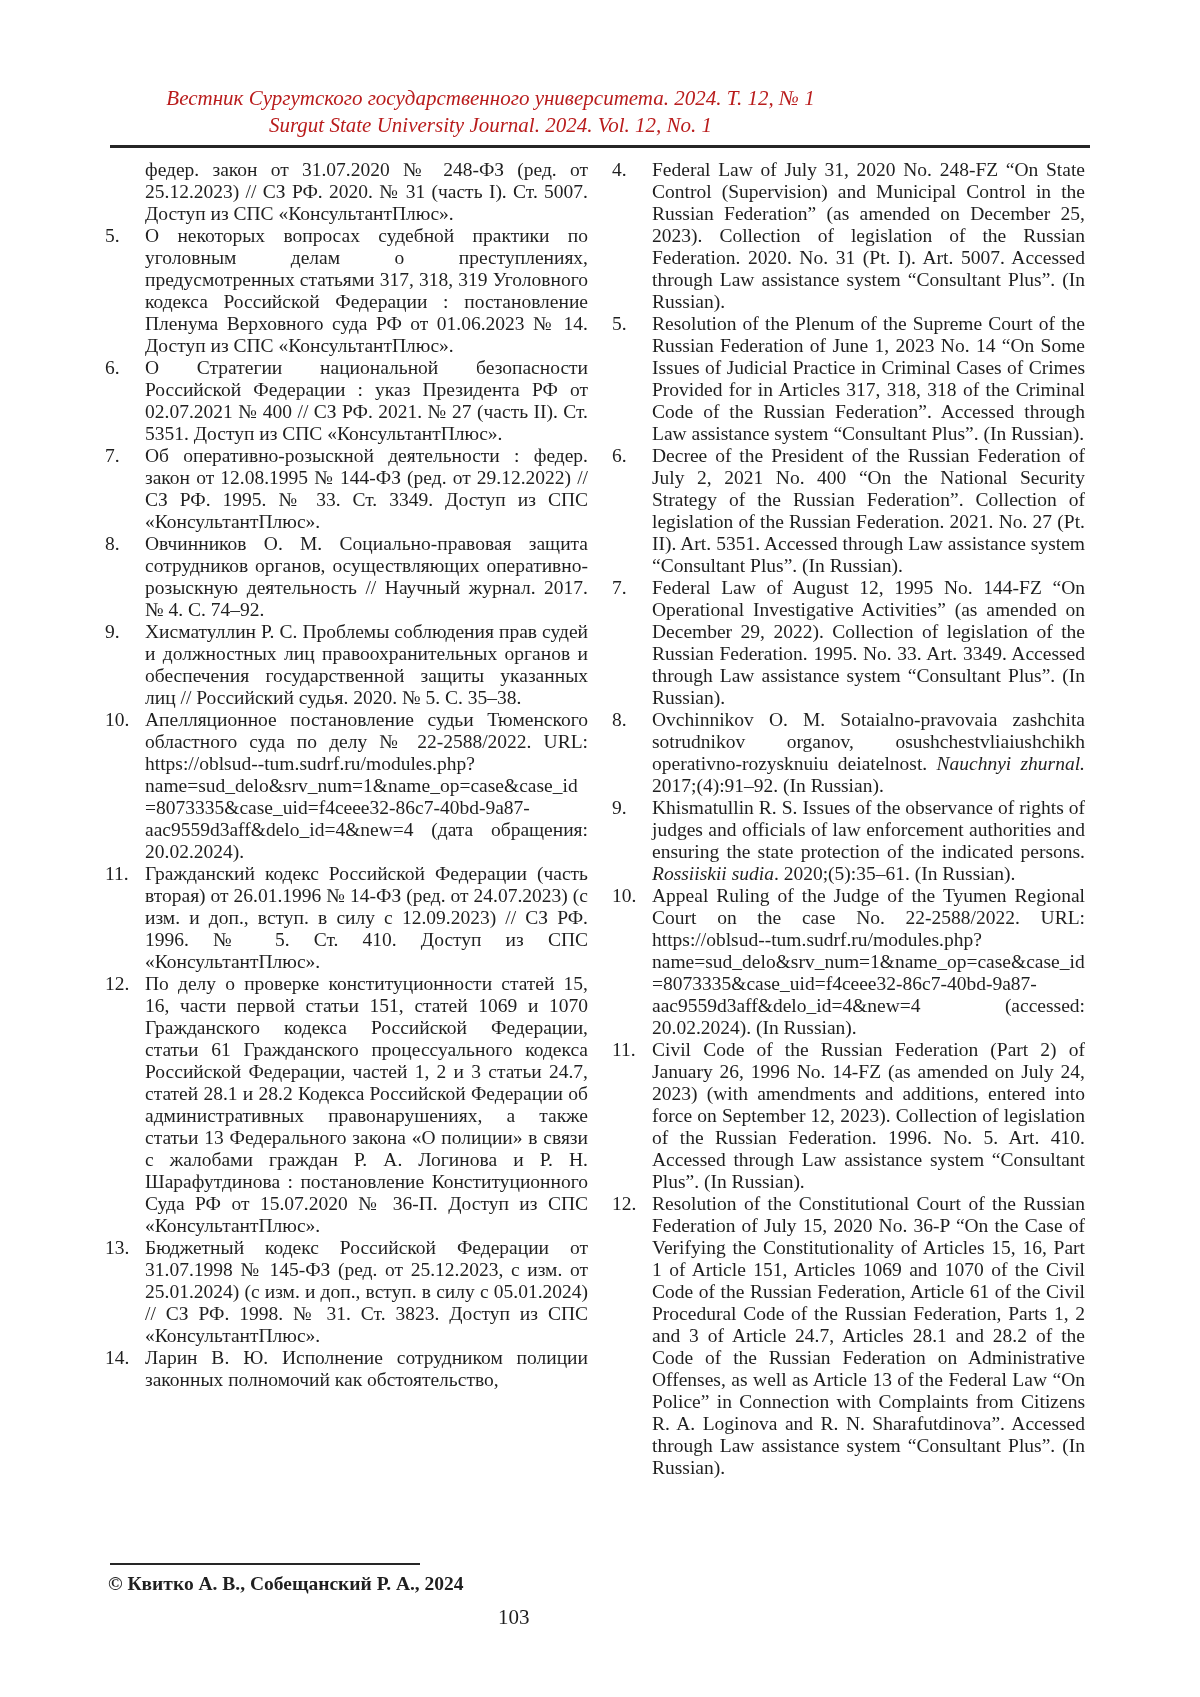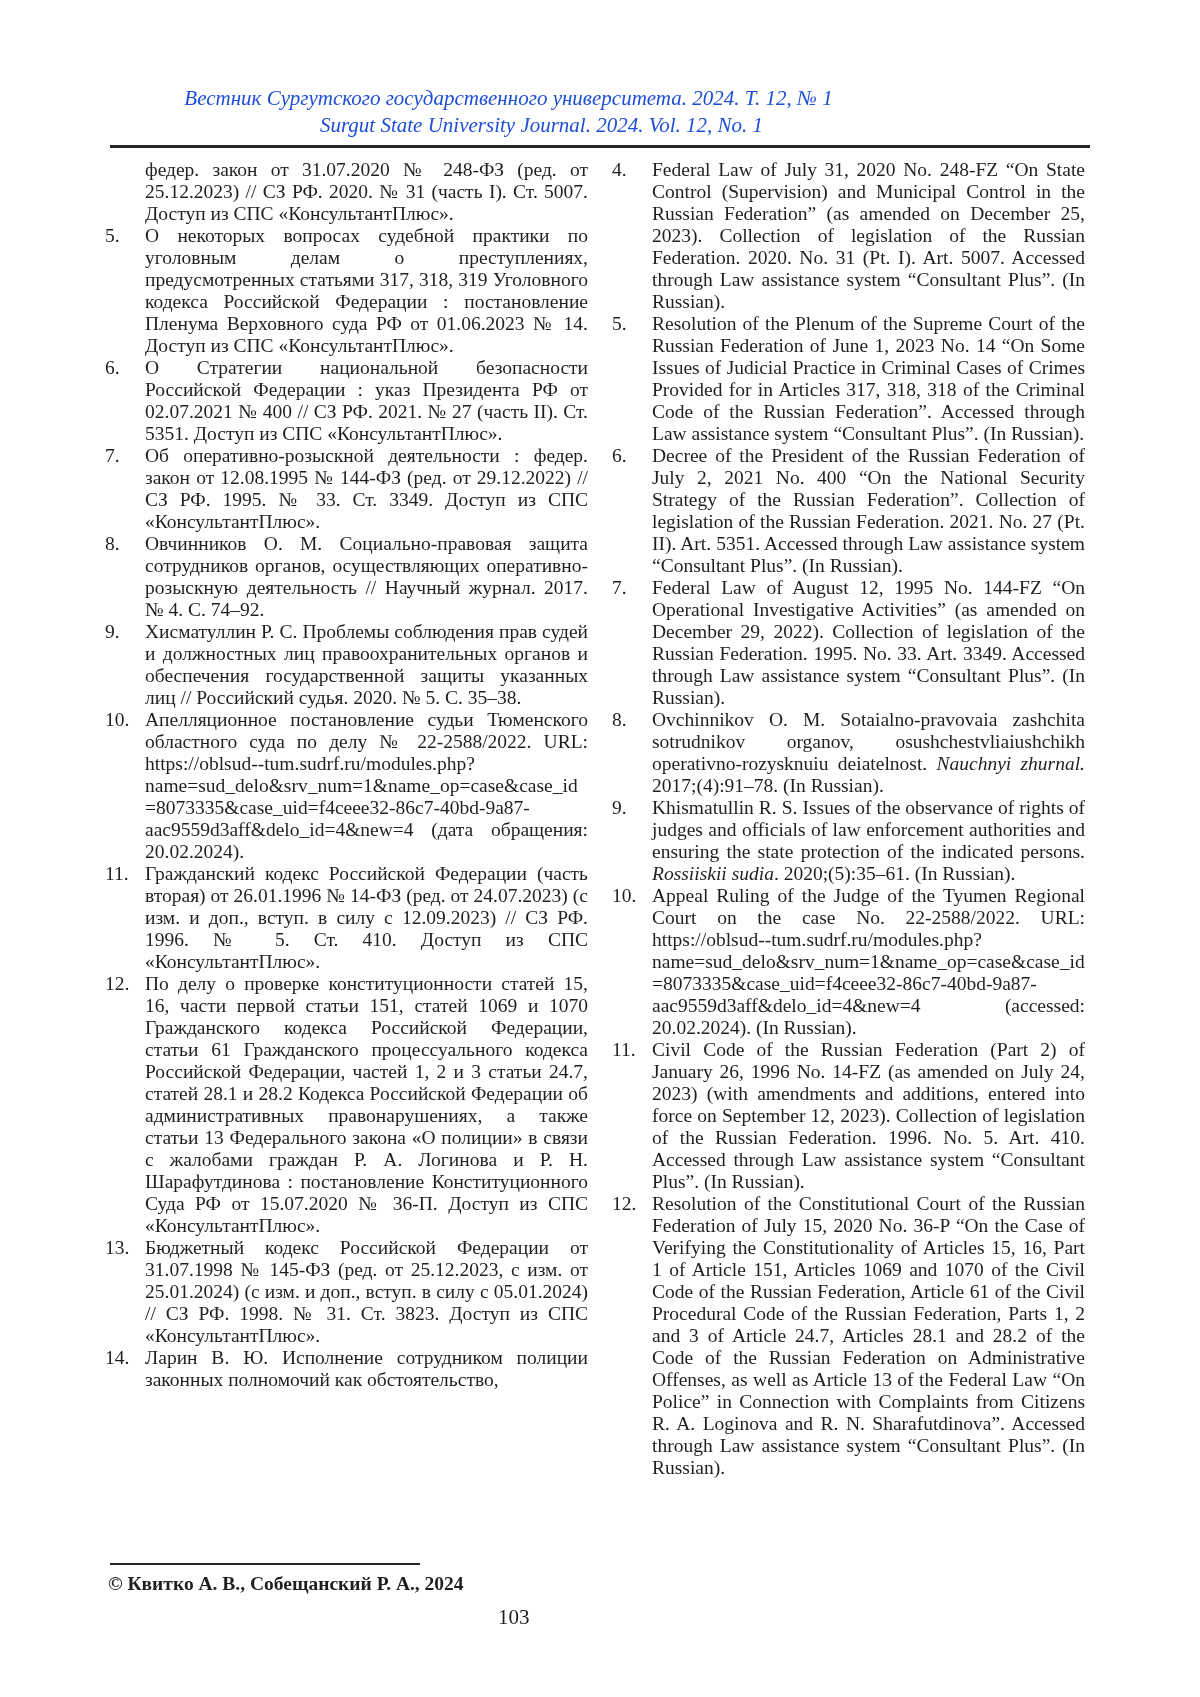--- a/index.html
+++ b/index.html
@@ -6,28 +6,28 @@
   .page{
     position:relative;
     width:1200px;height:1697px;
     margin:0 auto;
     background:#ffffff;
     font-family:"Liberation Serif","DejaVu Serif",serif;
     color:#1f1f1f;
     overflow:hidden;
   }
   .journal-title{
-    position:absolute;left:18px;width:981px;
+    position:absolute;left:0;width:981px;
     text-align:center;
     font-style:italic;
     font-size:21px;line-height:26px;
-    color:#1d4ed8;
+    color:#b91c1c;
   }
   .title-ru{top:85px;}
-  .title-en{top:112px;padding-left:33px;}
+  .title-en{top:112px;}
   .header-rule{
     position:absolute;top:145px;left:110px;width:980px;height:3px;
     background:#262626;
   }
   .ref-col{
     position:absolute;top:159px;
     margin:0;padding:0;list-style:none;
   }
   .ref-col-left{left:105px;width:483px;}
   .ref-col-right{left:612px;width:473px;}
@@ -130,21 +130,21 @@
       <li class="ref-item">
         <span class="ref-num">6.</span>
         <span class="ref-text"><span>Decree of the President of the Russian Federation of July 2, 2021 No. 400 “On the National Security Strategy of the Russian Federation”. Collection of legislation of the Russian Federation. 2021. No. 27 (Pt. II). Art. 5351. Accessed through Law assistance system “Consultant Plus”. (In Russian).</span><i></i><span></span></span>
       </li>
       <li class="ref-item">
         <span class="ref-num">7.</span>
         <span class="ref-text"><span>Federal Law of August 12, 1995 No. 144-FZ “On Operational Investigative Activities” (as amended on December 29, 2022). Collection of legislation of the Russian Federation. 1995. No. 33. Art. 3349. Accessed through Law assistance system “Consultant Plus”. (In Russian).</span><i></i><span></span></span>
       </li>
       <li class="ref-item">
         <span class="ref-num">8.</span>
-        <span class="ref-text"><span>Ovchinnikov O. M. Sotaialno-pravovaia zashchita sotrudnikov organov, osushchestvliaiushchikh operativno-rozysknuiu deiatelnost. </span><i>Nauchnyi zhurnal.</i><span> 2017;(4):91–78. (In Russian).</span></span>
+        <span class="ref-text"><span>Ovchinnikov O. M. Sotaialno-pravovaia zashchita sotrudnikov organov, osushchestvliaiushchikh operativno-rozysknuiu deiatelnost. </span><i>Nauchnyi zhurnal.</i><span> 2017;(4):91–92. (In Russian).</span></span>
       </li>
       <li class="ref-item">
         <span class="ref-num">9.</span>
         <span class="ref-text"><span>Khismatullin R. S. Issues of the observance of rights of judges and officials of law enforcement authorities and ensuring the state protection of the indicated persons. </span><i>Rossiiskii sudia</i><span>. 2020;(5):35–61. (In Russian).</span></span>
       </li>
       <li class="ref-item">
         <span class="ref-num">10.</span>
         <span class="ref-text"><span>Appeal Ruling of the Judge of the Tyumen Regional Court on the case No. 22-2588/2022. URL: https://oblsud--tum.sudrf.ru/modules.php?name=sud_delo&amp;srv_num=1&amp;name_op=case&amp;case_id=8073335&amp;case_uid=f4ceee32-86c7-40bd-9a87-aac9559d3aff&amp;delo_id=4&amp;new=4 (accessed: 20.02.2024). (In Russian).</span><i></i><span></span></span>
       </li>
       <li class="ref-item">

